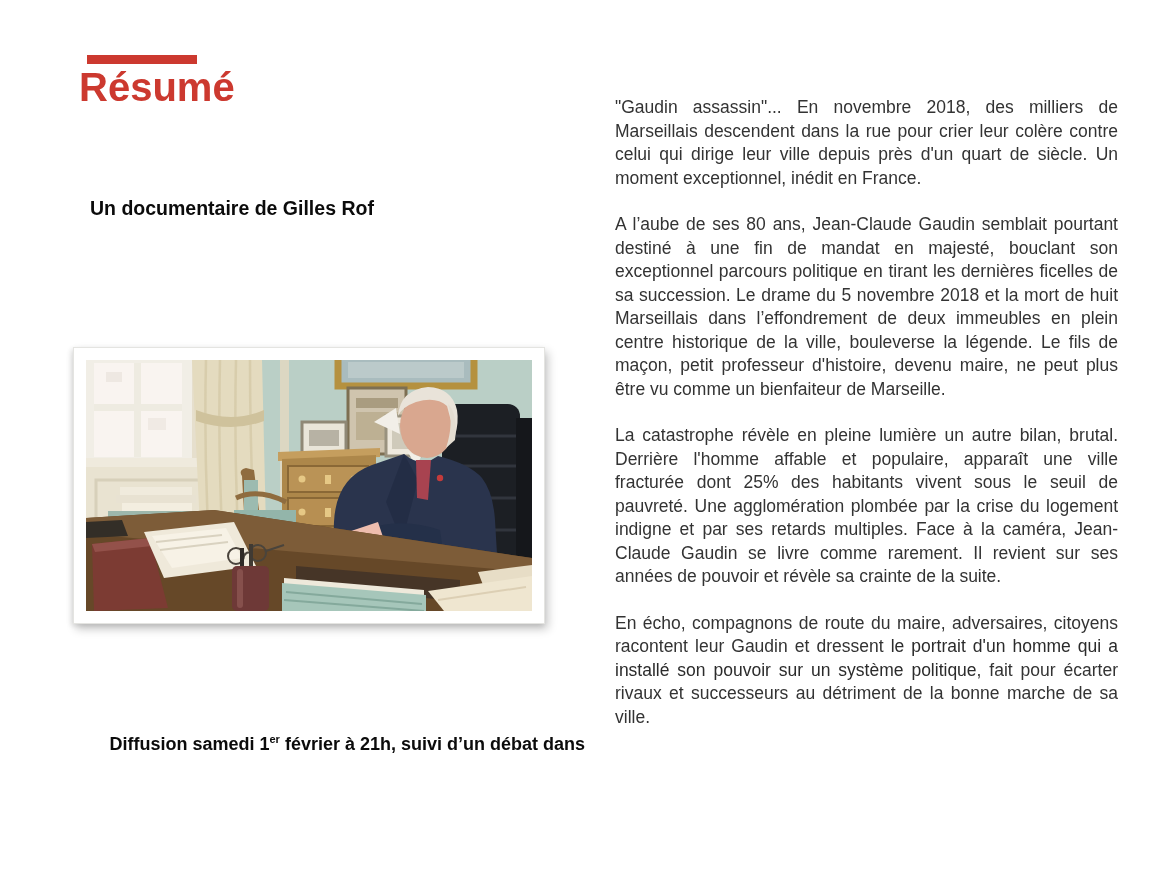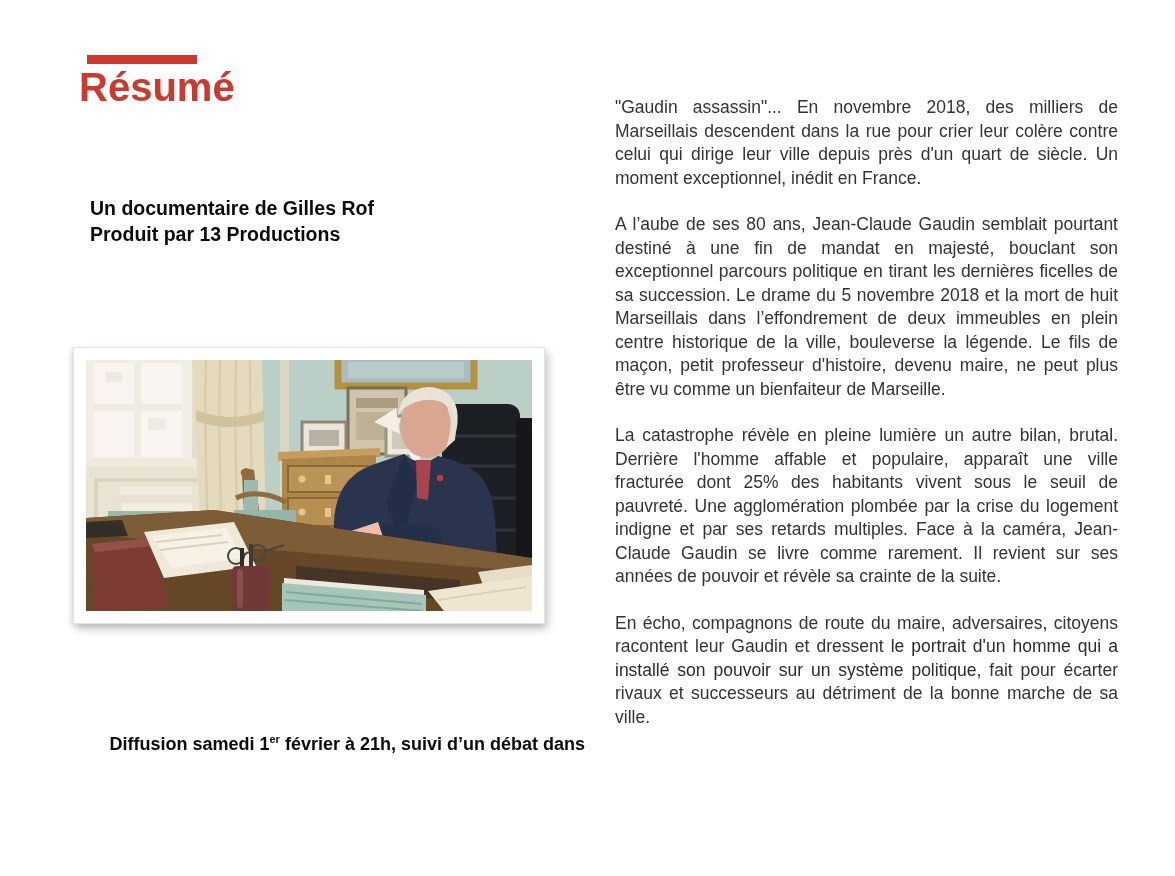--- a/index.html
+++ b/index.html
@@ -45,21 +45,20 @@
 <body>
 
 <div class="page">
 
   <div class="accent-bar"></div>
 
   <h1 class="title">Résumé</h1>
 
   <div class="credits">
     <div>Un documentaire de Gilles Rof</div>
-    <div>Produit par 13 Productions</div>
   </div>
 
   <figure class="photo-frame">
     <svg viewBox="0 0 446 251" preserveAspectRatio="none" role="img">
 
       <rect x="0" y="0" width="446" height="251" fill="#e6dfcd"></rect>
       <rect x="148" y="0" width="298" height="152" fill="#bacfc6"></rect>
 
       <g>
         <rect x="0" y="0" width="106" height="106" fill="#f1eee6"></rect>

